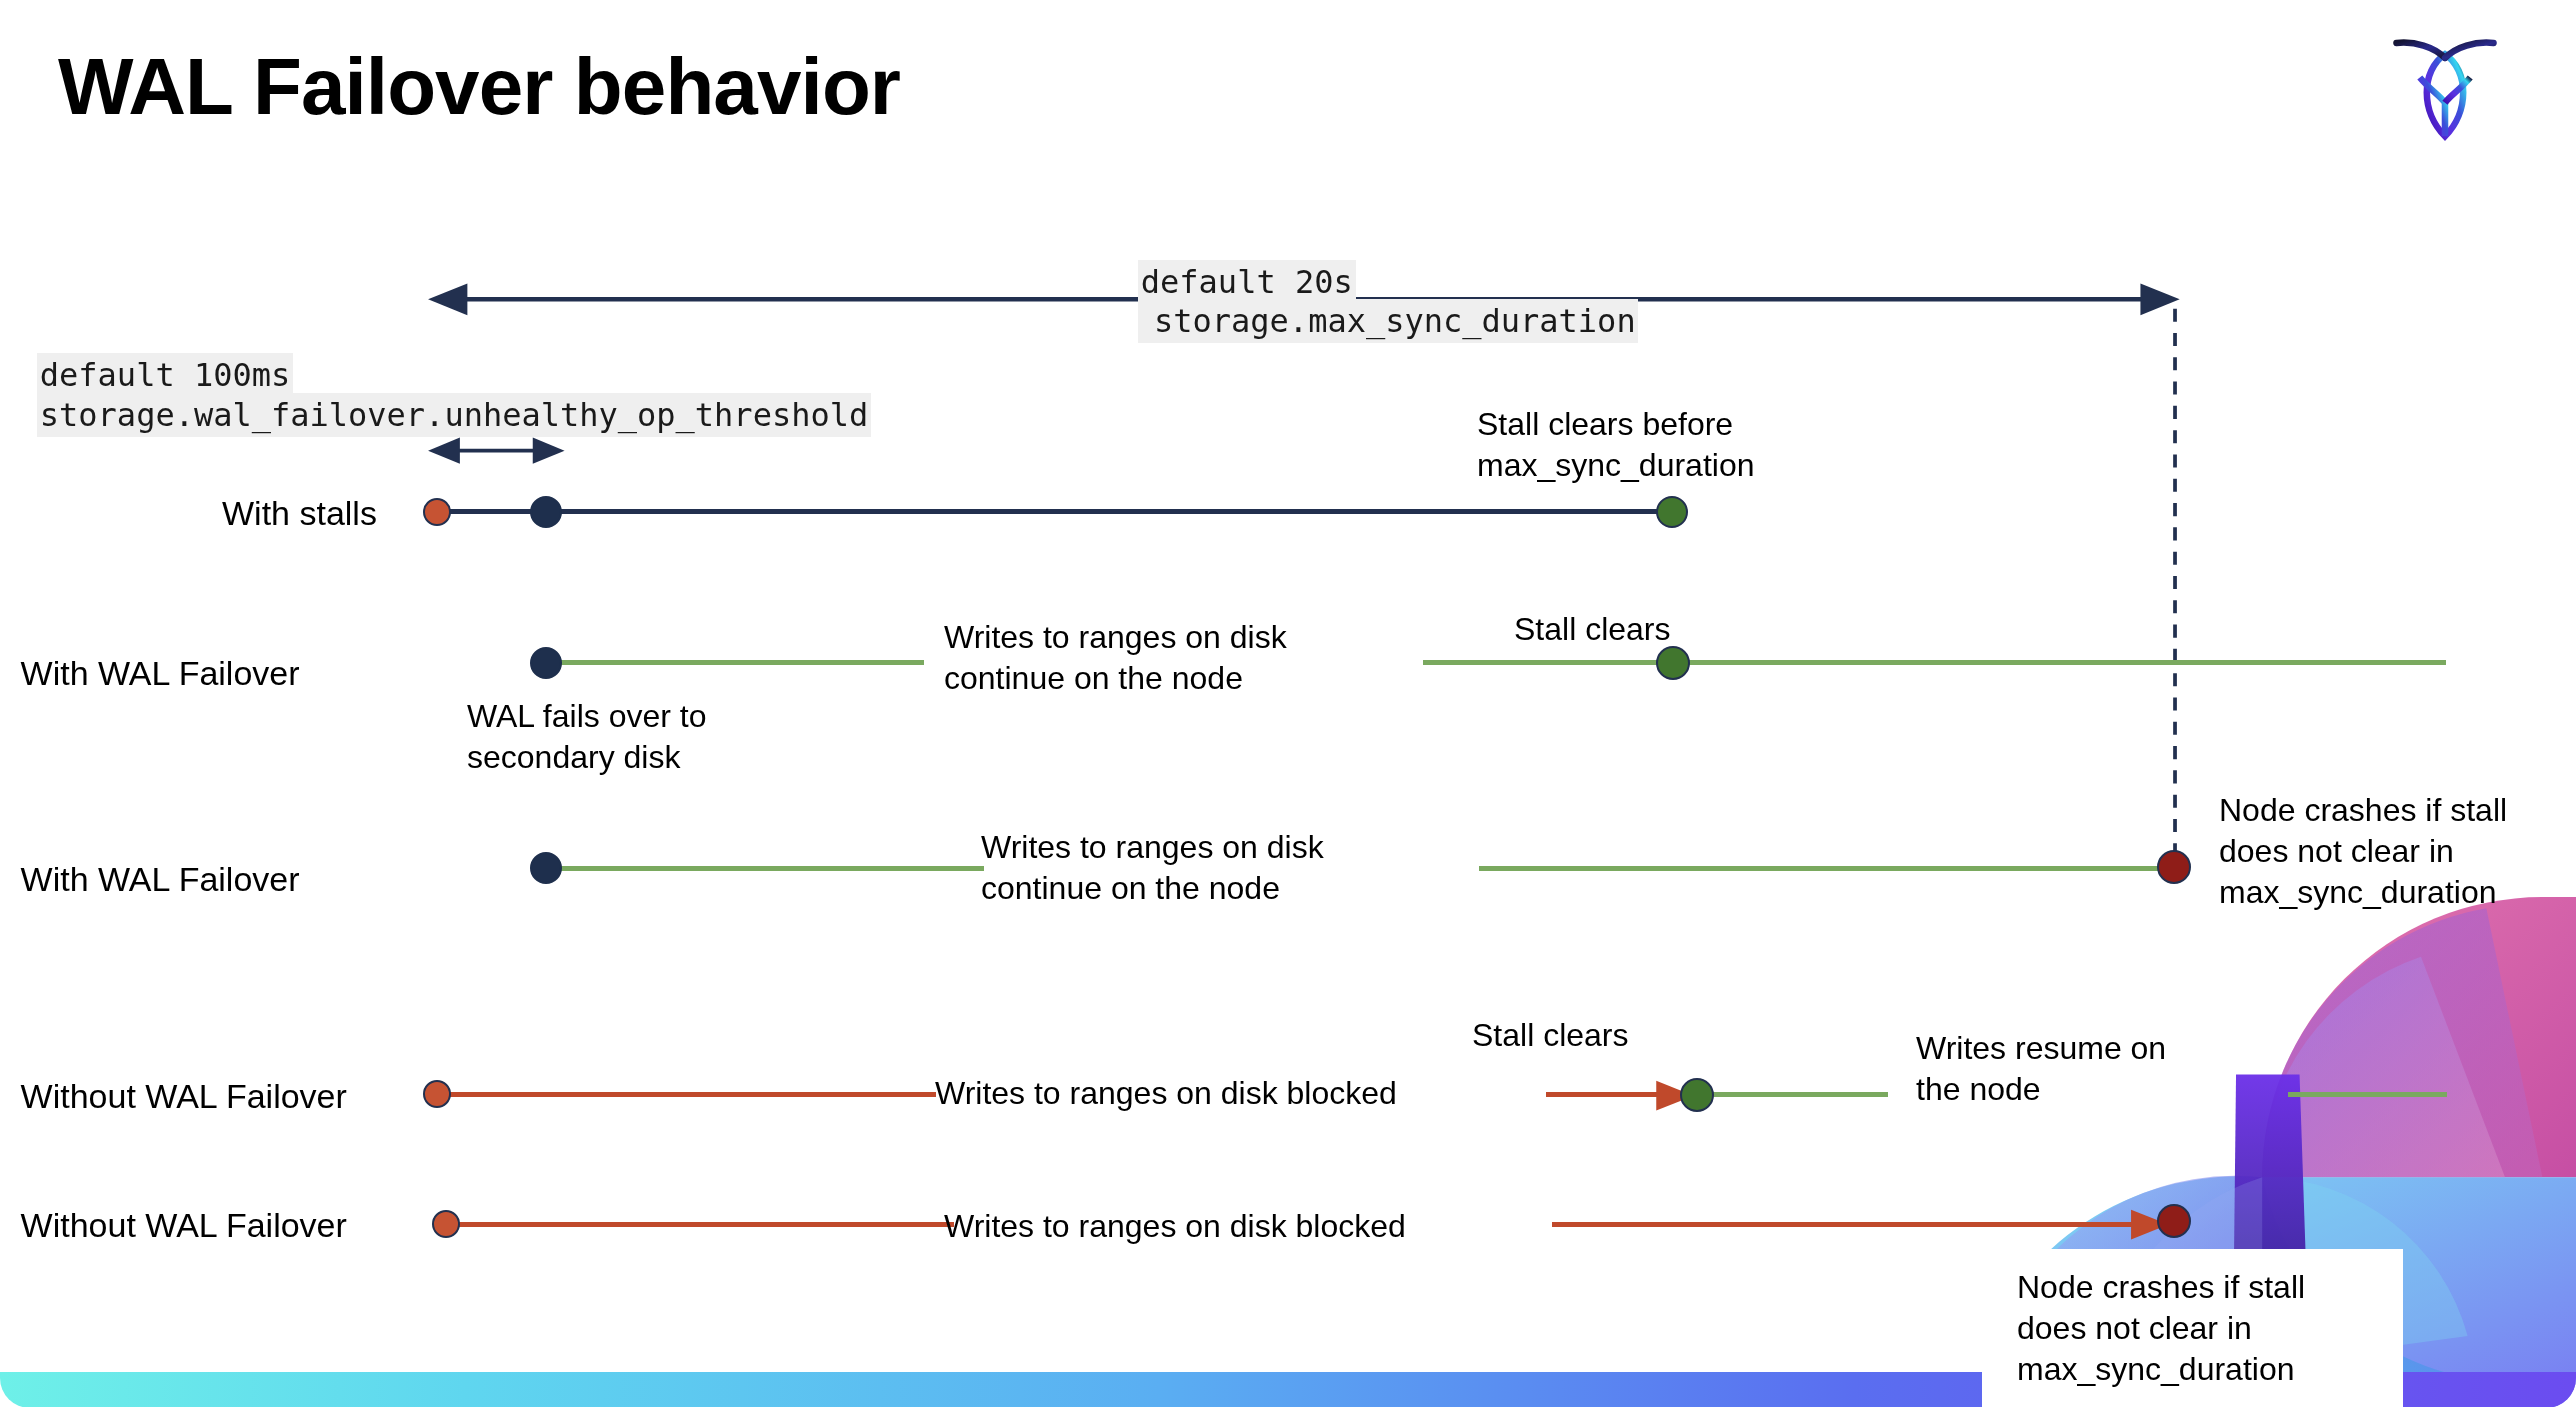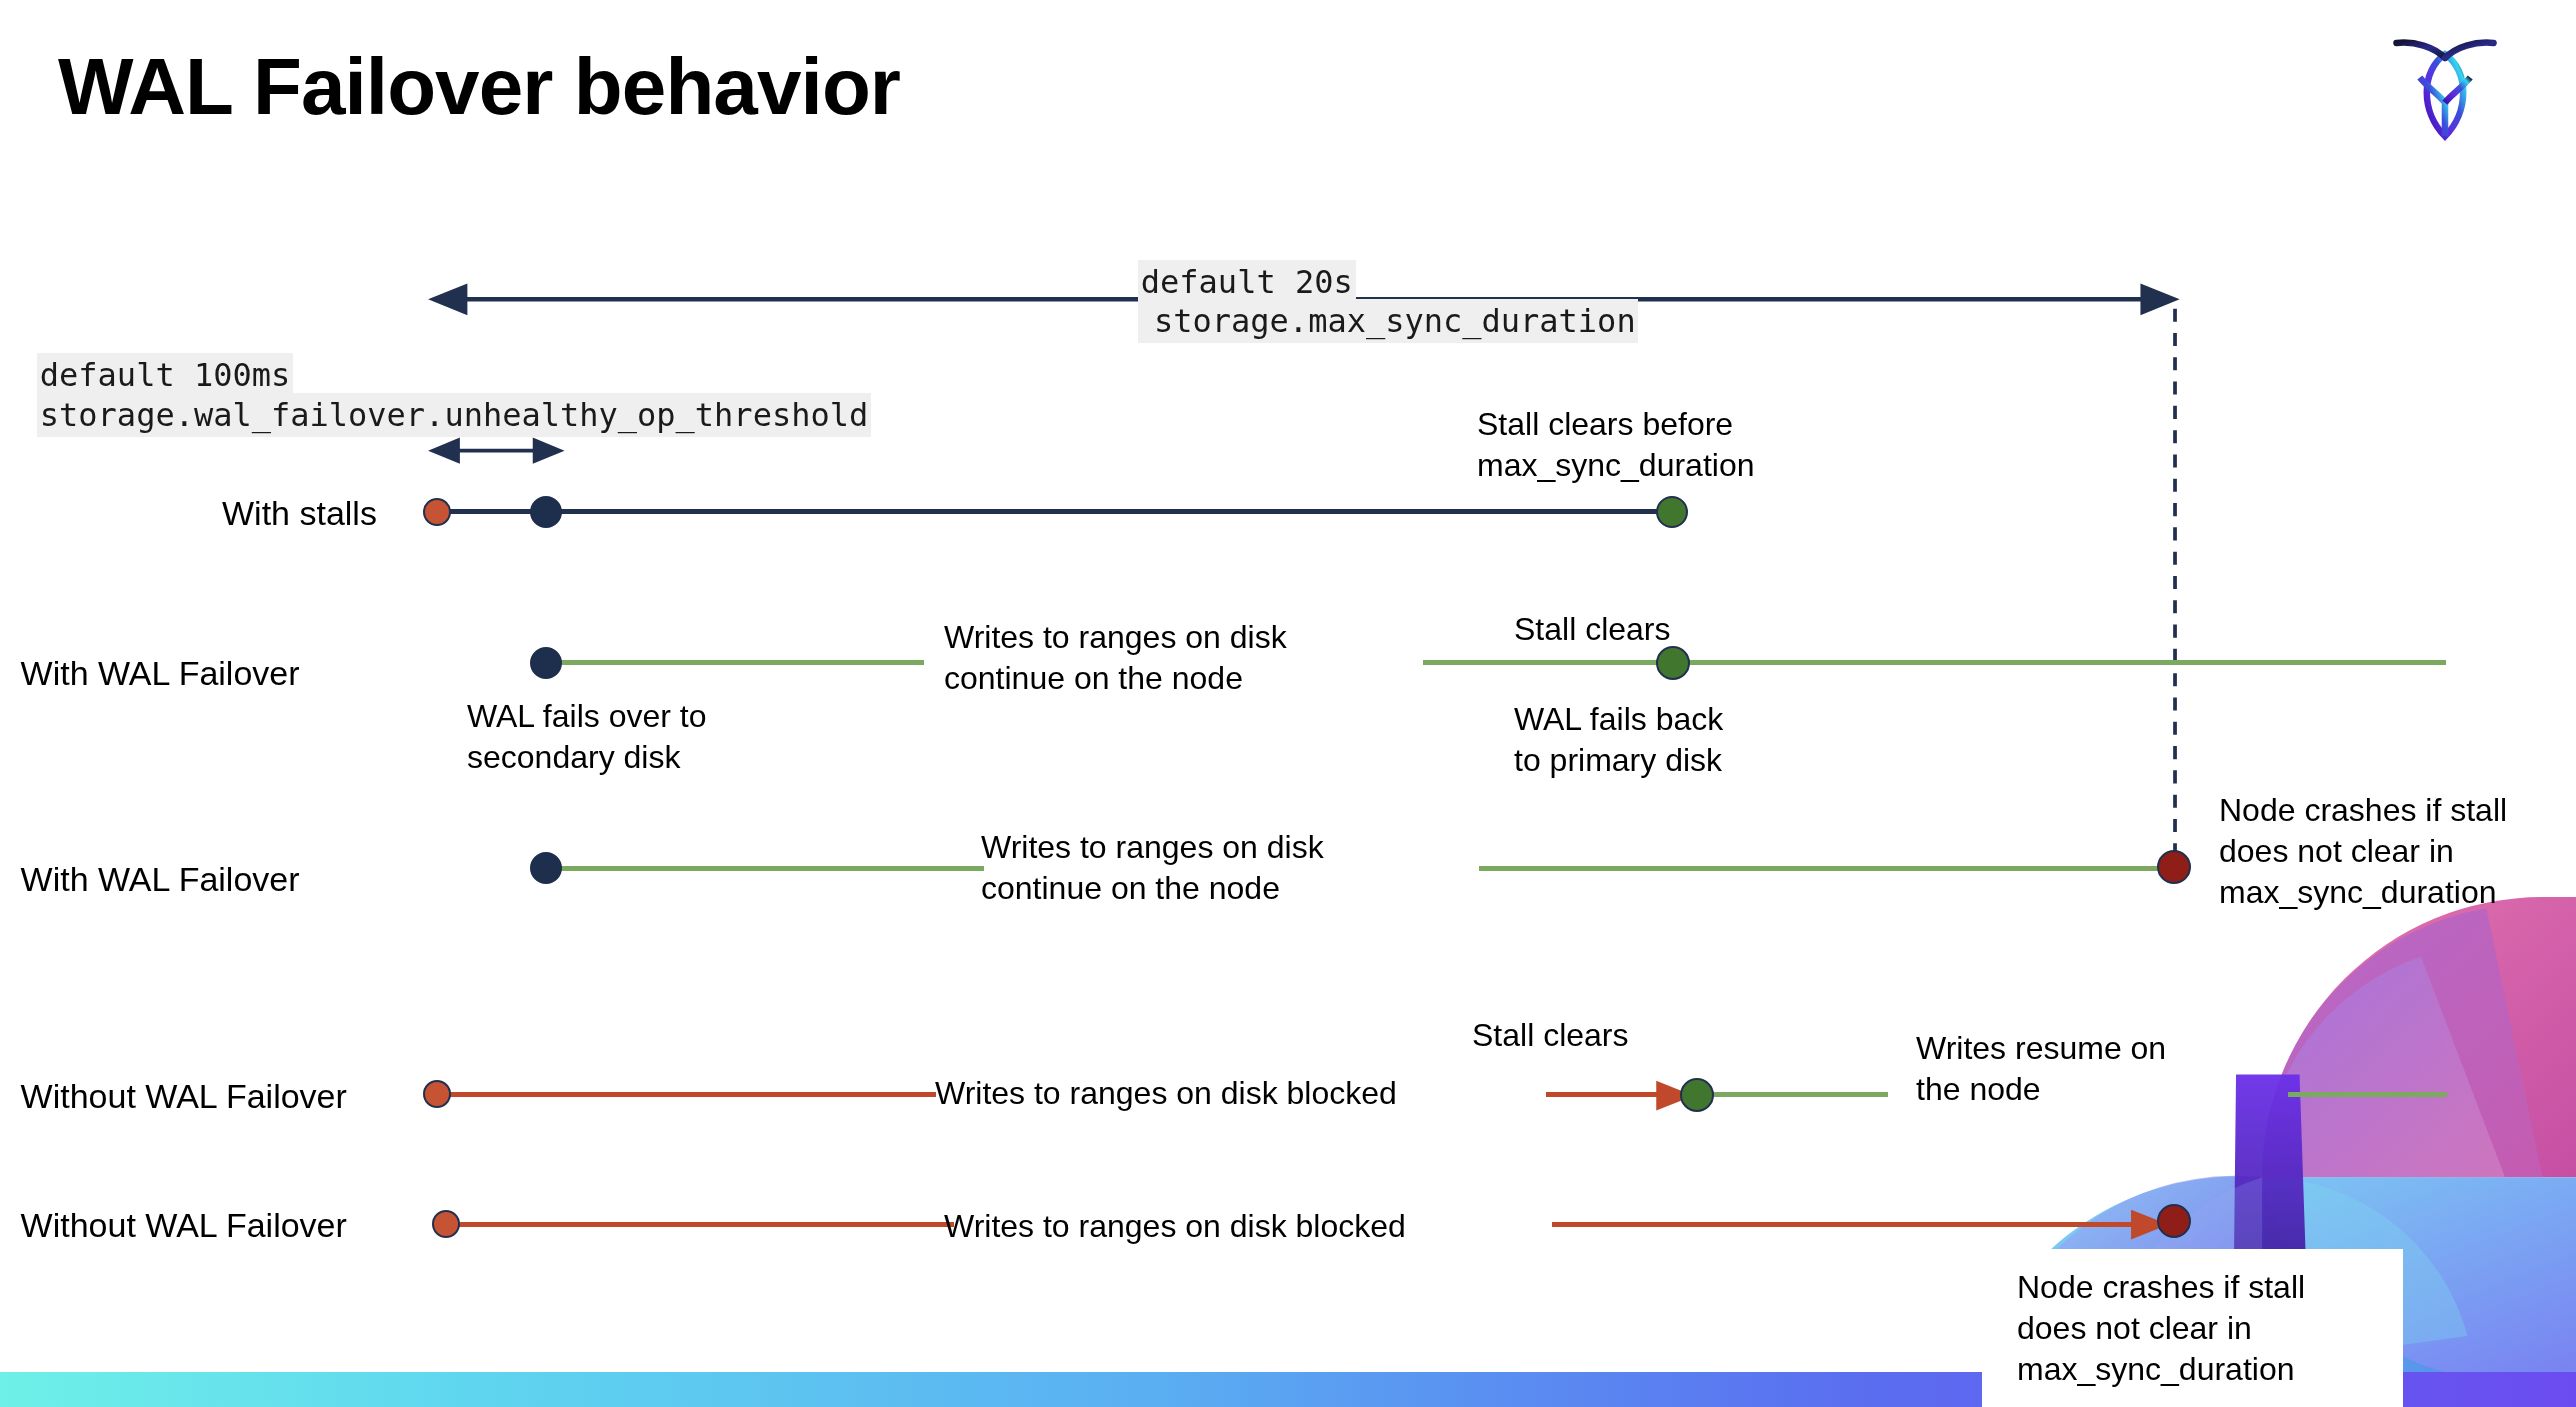--- a/index.html
+++ b/index.html
@@ -3,21 +3,21 @@
 <meta charset="utf-8">
 <style>
   html,body{margin:0;padding:0;}
   body{
     width:2576px;height:1408px;
     background:#ffffff;
     font-family:"Liberation Sans", sans-serif;
     overflow:hidden;
     position:relative;
   }
-  .slide{position:absolute;inset:0;overflow:hidden;}
+  .slide{position:absolute;inset:0;overflow:hidden;border-radius:30px;}
 
   
   .title{
     position:absolute;left:58px;top:47px;
     font-size:80px;font-weight:bold;color:#000000;
     letter-spacing:-0.9px;line-height:1;
     white-space:nowrap;
   }
 
   
@@ -193,22 +193,20 @@
   <div class="hline greenline" style="left:545px;top:660px;width:379px;"></div>
   <div class="hline greenline" style="left:1423px;top:660px;width:1023px;"></div>
   <div class="dot dot-navy" style="left:530px;top:647px;width:32px;height:32px;"></div>
   <div class="dot dot-green" style="left:1656px;top:646px;width:34px;height:34px;"></div>
 
   <div class="lbl c" style="left:944px;top:617px;width:430px;">Writes to ranges on disk
 continue on the node</div>
   <div class="lbl c" style="left:1514px;top:609px;width:318px;">Stall clears</div>
   <div class="lbl c" style="left:467px;top:696px;width:374px;">WAL fails over to
 secondary disk</div>
-  <div class="lbl c" style="left:1514px;top:699px;width:327px;">WAL fails  back
-to primary disk</div>
 
   <div class="rowlabel" style="left:20.6px;top:860px;">With WAL Failover</div>
 
   <div class="hline greenline" style="left:545px;top:866px;width:439px;"></div>
   <div class="hline greenline" style="left:1479px;top:866px;width:701px;"></div>
   <div class="dot dot-navy" style="left:530px;top:852px;width:32px;height:32px;"></div>
   <div class="dot dot-darkred" style="left:2157px;top:850px;width:34px;height:34px;"></div>
 
   <div class="lbl c" style="left:981px;top:827px;width:430px;">Writes to ranges on disk
 continue on the node</div>

